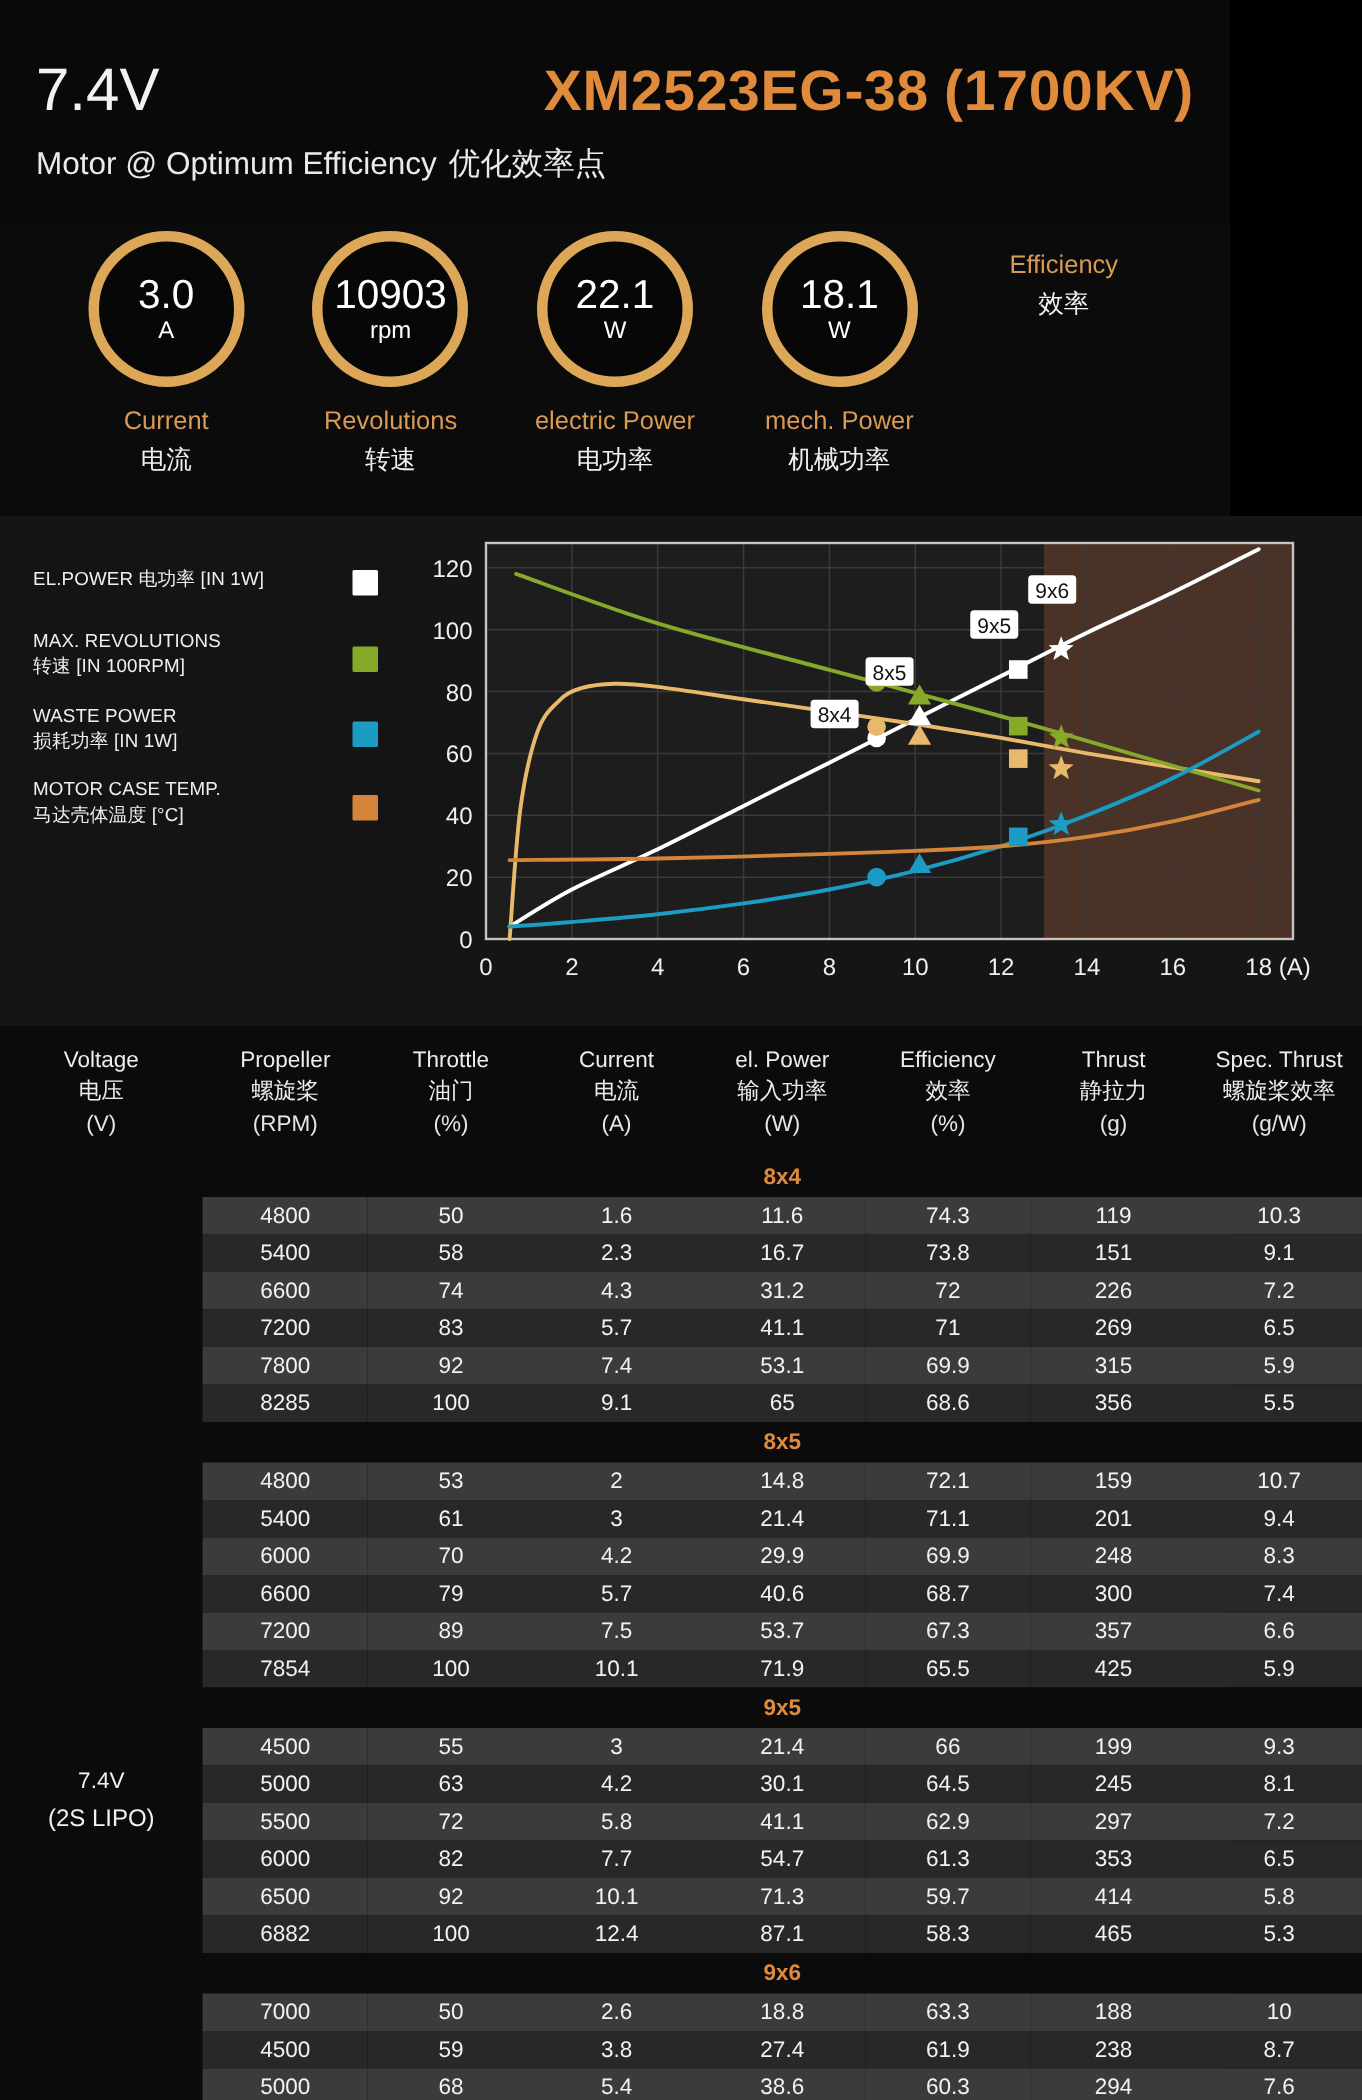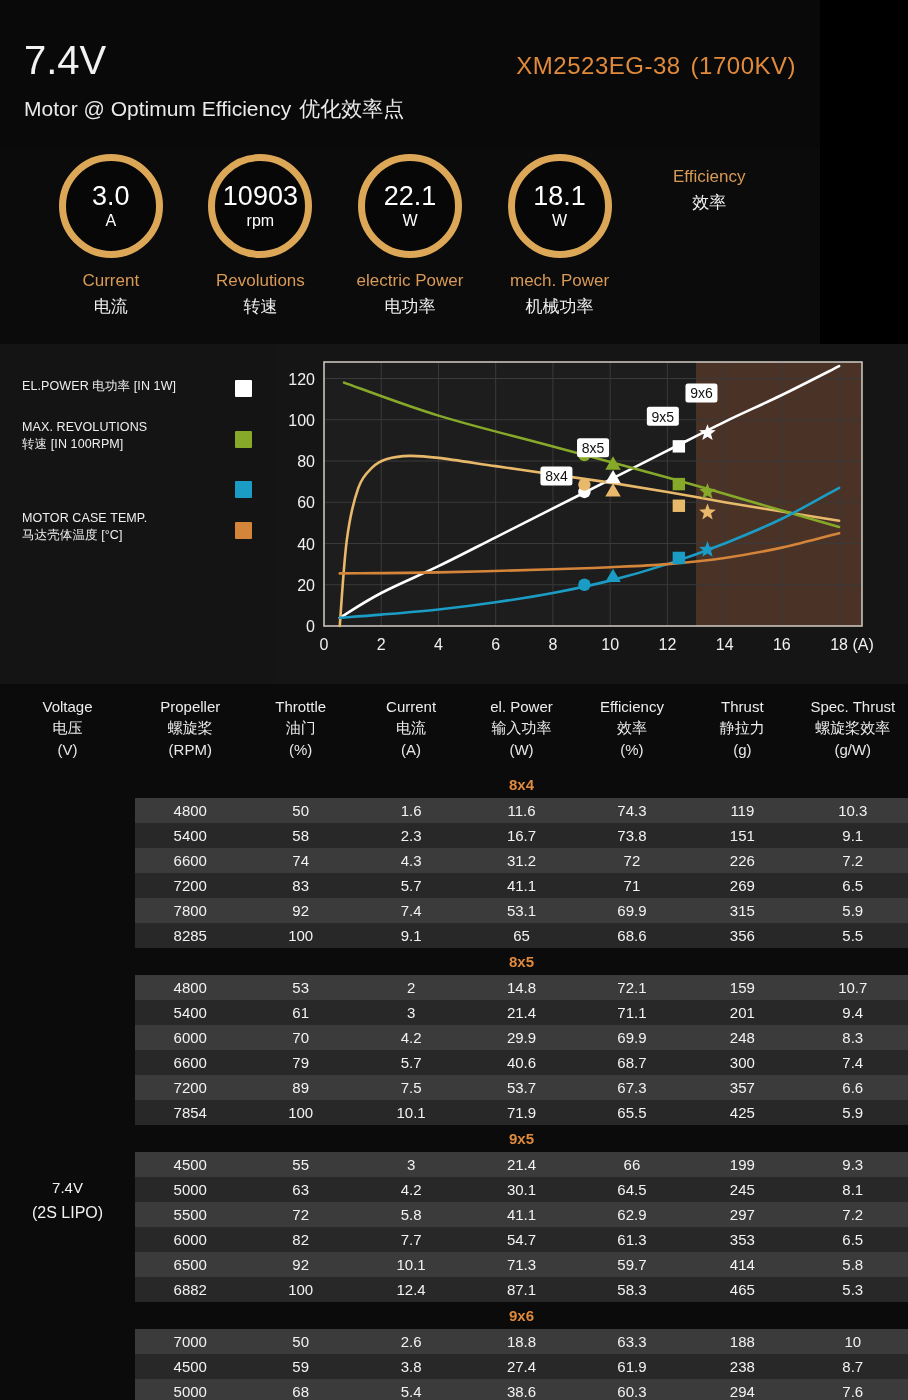--- a/index.html
+++ b/index.html
@@ -14,21 +14,21 @@
 
   
   .header {
     position: relative;
     height: 148px;
     background: #090909;
     padding: 38px 24px 0 24px;
   }
   .hdr-row { display: flex; align-items: baseline; justify-content: space-between; }
   .hdr-volt { font-size: 40px; color: #f2f2f2; font-weight: 400; letter-spacing: 0px; }
-  .hdr-model { font-size: 24px; color: #e08a3c; font-weight: 400; letter-spacing: 0.5px; }
+  .hdr-model { font-size: 38px; color: #e08a3c; font-weight: 700; letter-spacing: 0.5px; }
   .hdr-model .kv { margin-left: 10px; }
   .hdr-sub { margin-top: 12px; font-size: 21px; color: #eaeaea; font-weight: 400; }
   .hdr-sub .cn { margin-left: 8px; }
 
   
   .gauges {
     position: relative;
     height: 196px;
     background: #0b0b0b;
     display: flex;
@@ -148,20 +148,21 @@
     <div class="legend" id="legend">
         <div class="legend-item">
           <div class="legend-text"><span>EL.POWER 电功率 [IN 1W]</span></div>
           <span class="swatch" style="background:#ffffff"></span>
         </div>
         <div class="legend-item two">
           <div class="legend-text"><span>MAX. REVOLUTIONS</span><br><span>转速 [IN 100RPM]</span></div>
           <span class="swatch" style="background:#86a92a"></span>
         </div>
         <div class="legend-item two">
+          <div class="legend-text"><span>WASTE POWER</span><br><span>损耗功率 [IN 1W]</span></div>
           <span class="swatch" style="background:#1b9cc4"></span>
         </div>
         <div class="legend-item two">
           <div class="legend-text"><span>MOTOR CASE TEMP.</span><br><span>马达壳体温度 [°C]</span></div>
           <span class="swatch" style="background:#d4853a"></span>
         </div>
       </div>
     <div class="plotwrap">
       <svg class="plotsvg" id="plot" width="630" height="340" viewBox="0 0 630 340">
           <rect x="46" y="18" width="538" height="264" fill="#1d1d1d"></rect>

